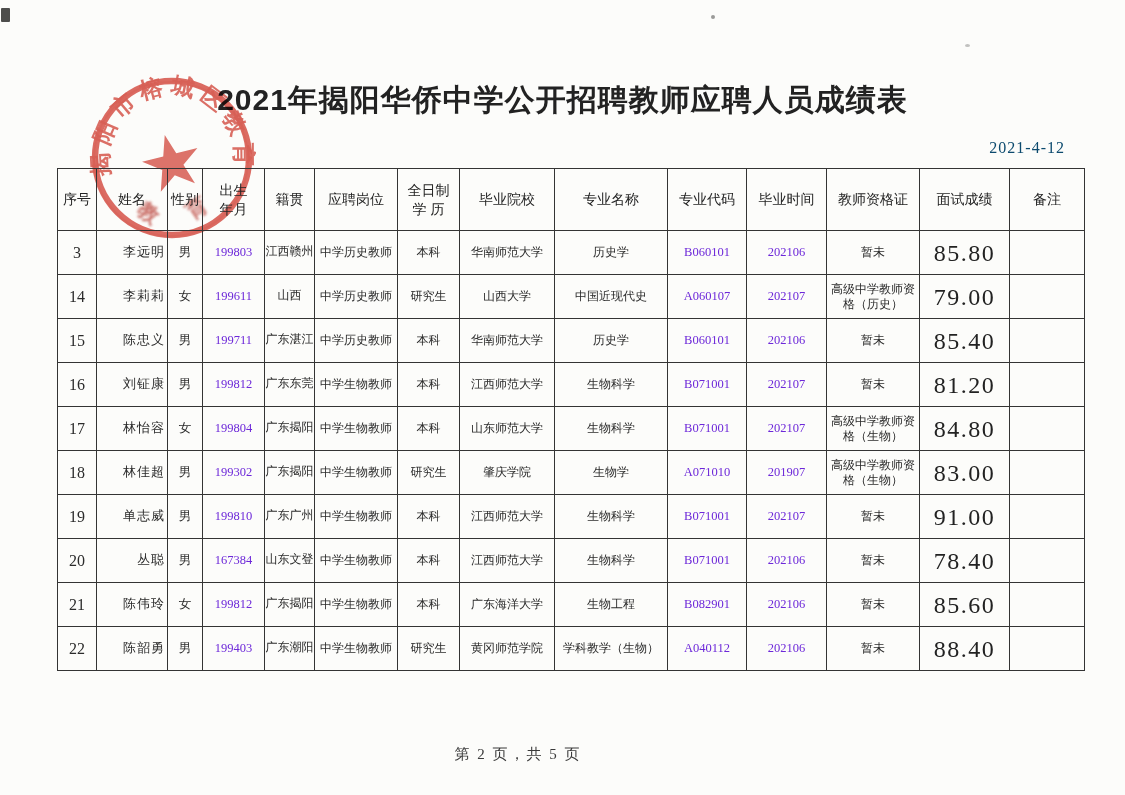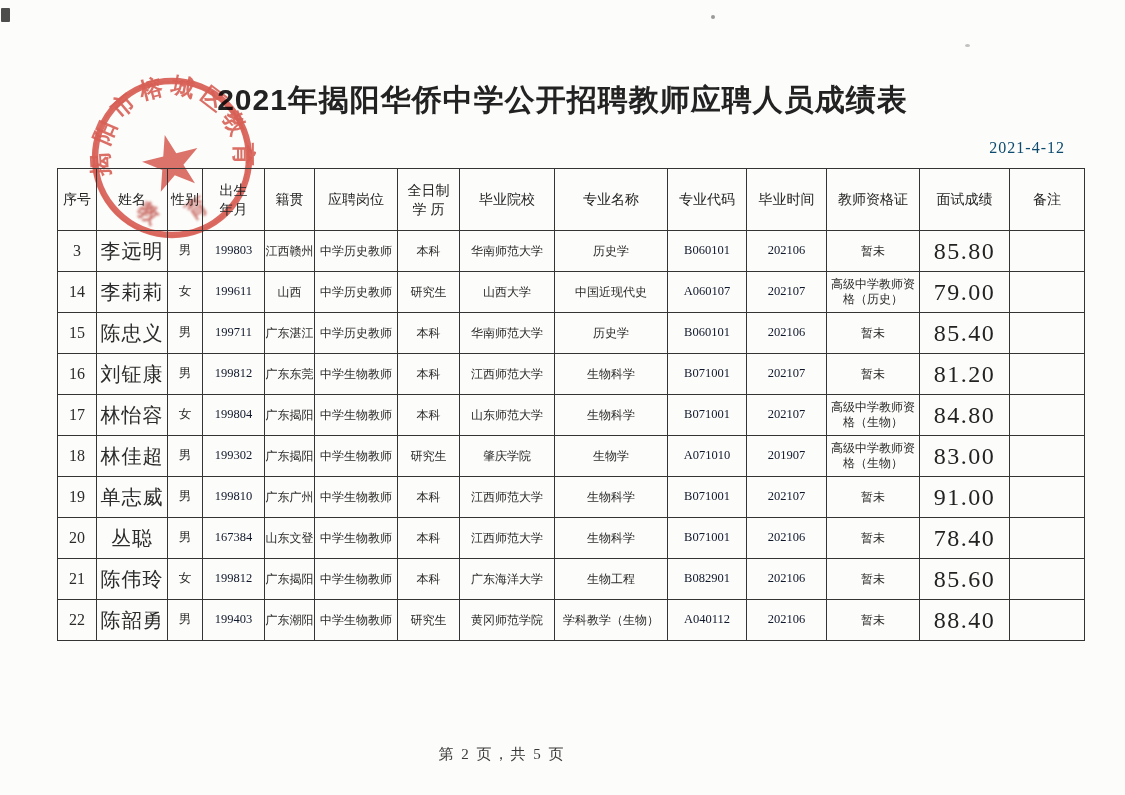--- a/index.html
+++ b/index.html
@@ -17,21 +17,21 @@
     font-size:30px; font-weight:bold; letter-spacing:1px;
     color:#222;
     margin-top:28px;
   }
   .doc-date {
     position:absolute; top:139px; right:60px;
     font-family:"Liberation Serif","DejaVu Serif",serif;
     font-size:16px; color:#0c4a6e; letter-spacing:1px;
   }
   .page-footer {
-    position:absolute; left:0; top:745px; width:1004px;
+    position:absolute; left:16px; top:745px; width:1004px;
     text-align:center;
     font-family:"Liberation Serif","DejaVu Serif",serif;
     font-size:15px; color:#3a3a3a; letter-spacing:2px;
   }
   
   table.score-table {
     position:absolute; left:57px; top:168px;
     width:1028px; table-layout:fixed;
     border-collapse:collapse;
     background:transparent;
@@ -57,26 +57,26 @@
   .col-education  { width:62px; }
   .col-school     { width:95px; }
   .col-major      { width:113px; }
   .col-major_code { width:79px; }
   .col-grad_time  { width:80px; }
   .col-cert       { width:93px; }
   .col-score      { width:90px; }
   .col-remark     { width:75px; }
   
   td.col-index   { font-family:"Liberation Serif","DejaVu Serif",serif; font-size:16px; }
-  td.col-name    { font-size:20px; letter-spacing:1px; }
+  td.col-name    { font-size:13px; letter-spacing:1px;text-align:right; }
   td.col-gender  { font-size:12.5px; }
   td.col-birth, td.col-major_code, td.col-grad_time {
-    font-family:"Liberation Serif","DejaVu Serif",serif; font-size:12.5px; color:#0f172a;
-  }
-  td.col-origin  { padding:3px 0; }
+    font-family:"Liberation Serif","DejaVu Serif",serif; font-size:12.5px; color:#6d28d9;
+  }
+  td.col-origin  { padding:14px 0;font-family:Liberation Mono, monospace; }
   td.col-score   {
     font-family:"Liberation Serif","DejaVu Serif",serif;
     font-size:24px; letter-spacing:1.5px; color:#222;
   }
   
   .stamp { position:absolute; left:88px; top:72px; opacity:.82; mix-blend-mode:multiply; pointer-events:none; }
   
   .speck { position:absolute; background:#9a9a98; border-radius:50%; }
   .corner-mark { position:absolute; left:1px; top:8px; width:9px; height:14px; background:#4d4d4b; border-radius:1px; }
 </style>

